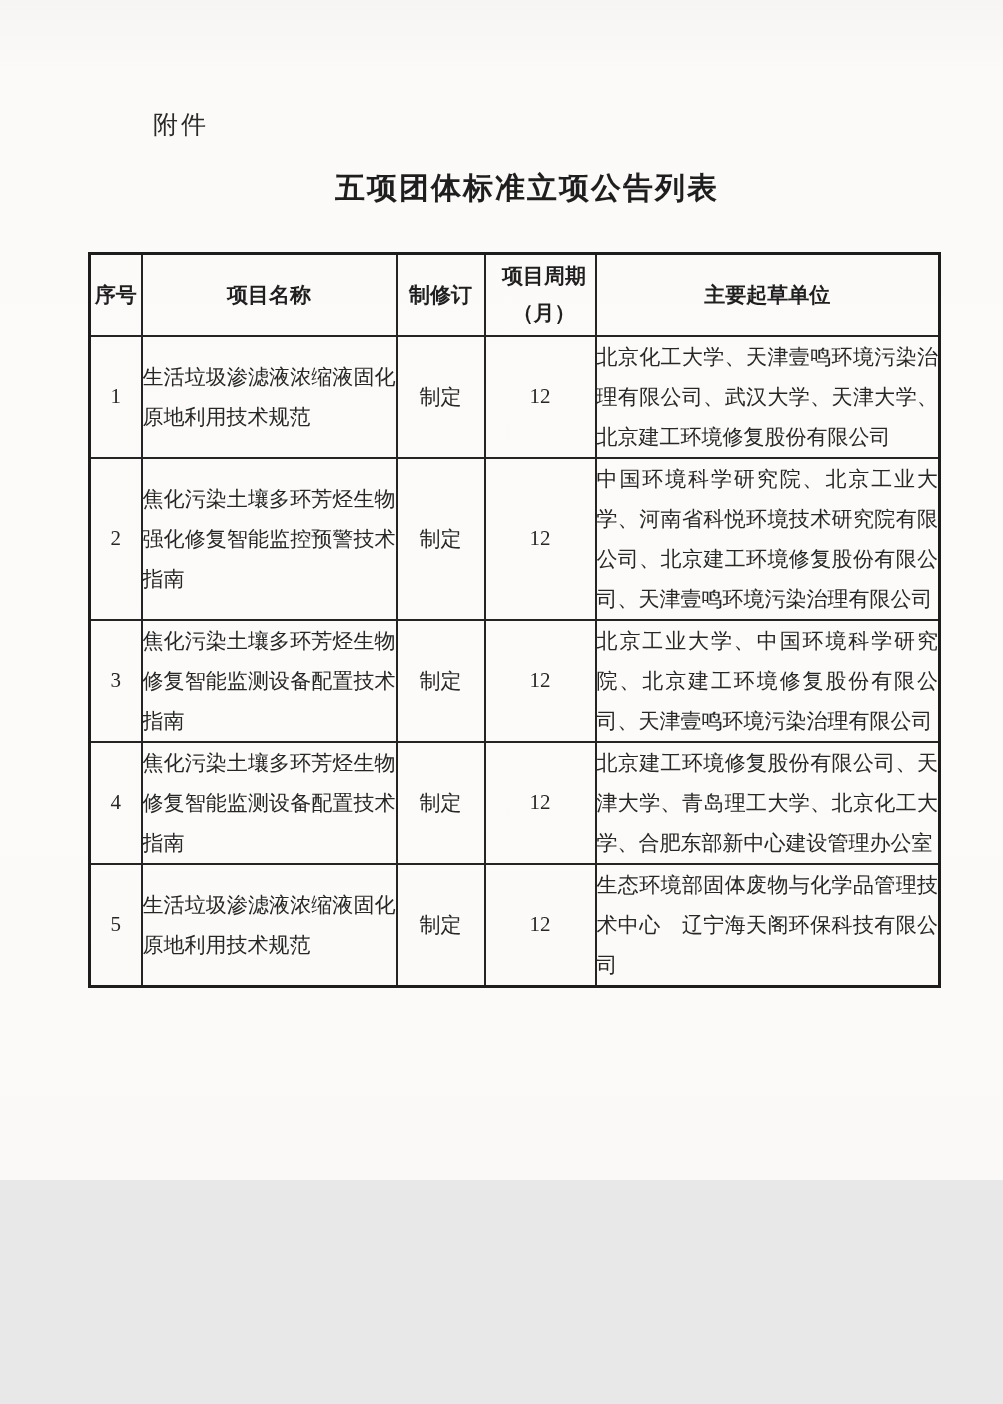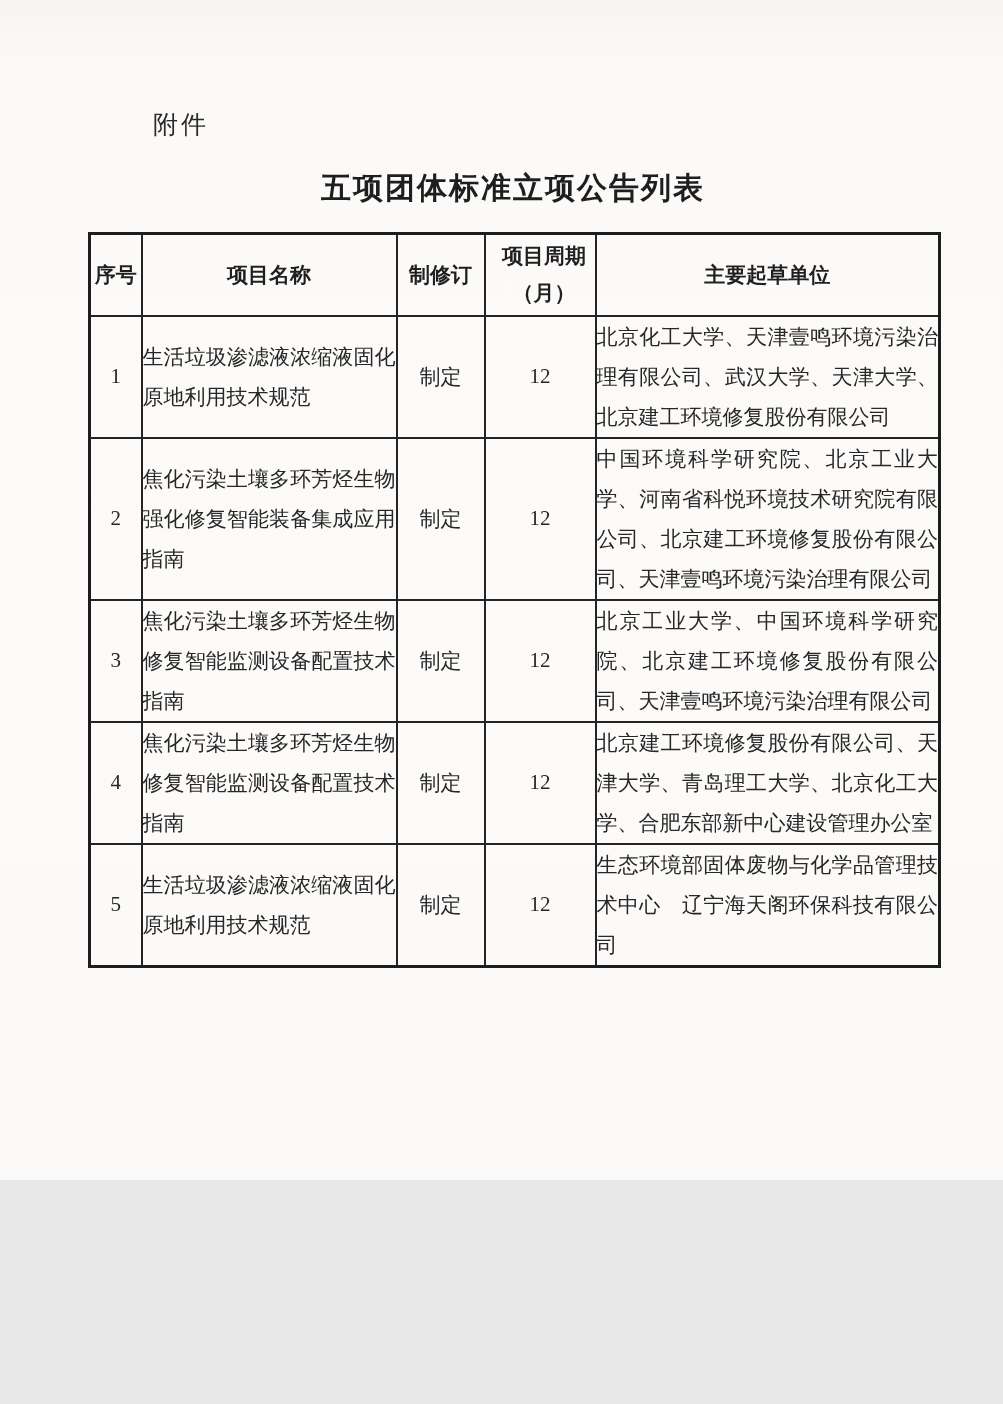--- a/index.html
+++ b/index.html
@@ -20,34 +20,34 @@
   .attachment {
     position: absolute;
     left: 153px;
     top: 108px;
     font-size: 25px;
     letter-spacing: 3px;
     color: #2a2a2a;
   }
   .doc-title {
     position: absolute;
-    left: 88px;
+    left: 102px;
     top: 168px;
     width: 850px;
     margin: 0;
     text-align: center;
     font-size: 30px;
     font-weight: bold;
     letter-spacing: 2px;
     color: #1e1e1e;
   }
   table.std-table {
     position: absolute;
     left: 88px;
-    top: 232px;
+    top: 252px;
     width: 850px;
     border-collapse: collapse;
     table-layout: fixed;
     border: 3px solid #1d1d1d;
     font-family: Liberation Serif, serif;
   }
   .std-table th, .std-table td {
     border: 2px solid #242424;
     vertical-align: middle;
     font-size: 21px;
@@ -129,21 +129,21 @@
     <tbody>
       <tr class="r1">
         <td class="cell-center">1</td>
         <td class="cell-name">生活垃圾渗滤液浓缩液固化原地利用技术规范</td>
         <td class="cell-center">制定</td>
         <td class="cell-center">12</td>
         <td class="cell-units">北京化工大学、天津壹鸣环境污染治理有限公司、武汉大学、天津大学、北京建工环境修复股份有限公司</td>
       </tr>
       <tr class="r2">
         <td class="cell-center">2</td>
-        <td class="cell-name">焦化污染土壤多环芳烃生物强化修复智能装备集成应用指南</td>
+        <td class="cell-name">焦化污染土壤多环芳烃生物强化修复智能监控预警技术指南</td>
         <td class="cell-center">制定</td>
         <td class="cell-center">12</td>
         <td class="cell-units">中国环境科学研究院、北京工业大学、河南省科悦环境技术研究院有限公司、北京建工环境修复股份有限公司、天津壹鸣环境污染治理有限公司</td>
       </tr>
       <tr class="r3">
         <td class="cell-center">3</td>
         <td class="cell-name">焦化污染土壤多环芳烃生物修复智能监测设备配置技术指南</td>
         <td class="cell-center">制定</td>
         <td class="cell-center">12</td>
         <td class="cell-units">北京工业大学、中国环境科学研究院、北京建工环境修复股份有限公司、天津壹鸣环境污染治理有限公司</td>

